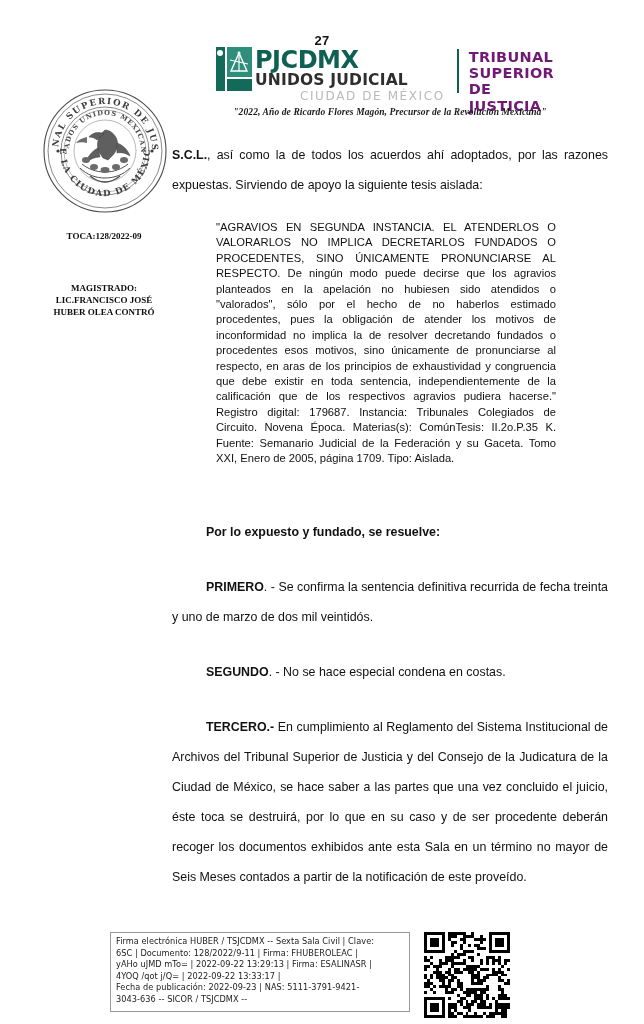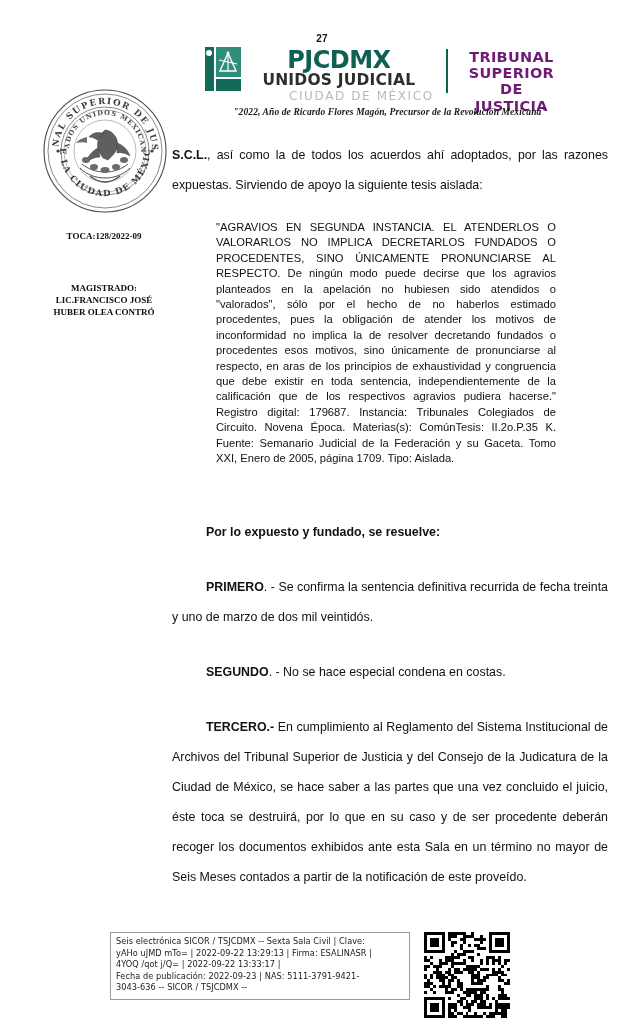--- a/index.html
+++ b/index.html
@@ -21,35 +21,34 @@
     overflow: hidden;
   }
 
   
   .page-number {
     position: absolute;
     top: 33px;
     left: 0;
     width: 644px;
     text-align: center;
-    font-size: 10px;
+    font-size: 13px;
     font-weight: bold;
     letter-spacing: .3px;
     color: #141414;
   }
 
   
   .letterhead {
     position: absolute;
     top: 47px;
-    left: 205px;
+    left: 216px;
     width: 360px;
     display: flex;
     align-items: flex-start;
-    text-align: center;
   }
   .brand-mark {
     width: 36px;
     height: 44px;
     position: relative;
     flex: 0 0 auto;
     margin-right: 3px;
   }
   .brand-mark .blk {
     position: absolute;
@@ -324,21 +323,22 @@
     <div class="gap-sm"></div>
 
     <p class="body indent"><b>SEGUNDO</b><span>. - No se hace especial condena en costas.</span></p>
 
     <div class="gap-sm"></div>
 
     <p class="body indent"><b>TERCERO.-</b><span> En cumplimiento al Reglamento del Sistema Institucional de Archivos del Tribunal Superior de Justicia y del Consejo de la Judicatura de la Ciudad de México, se hace saber a las partes que una vez concluido el juicio, éste toca se destruirá, por lo que en su caso y de ser procedente deberán recoger los documentos exhibidos ante esta Sala en un término no mayor de Seis Meses contados a partir de la notificación de este proveído.</span></p>
   </div>
 
   <div class="esign">
-    <div>Seis electrónica SICOR / TSJCDMX -- Sexta Sala Civil | Clave:</div>
+    <div>Firma electrónica HUBER / TSJCDMX -- Sexta Sala Civil | Clave:</div>
+    <div>6SC | Documento: 128/2022/9-11 | Firma: FHUBEROLEAC |</div>
     <div>yAHo uJMD mTo= | 2022-09-22 13:29:13 | Firma: ESALINASR |</div>
     <div>4YOQ /qot j/Q= | 2022-09-22 13:33:17 |</div>
     <div>Fecha de publicación: 2022-09-23 | NAS: 5111-3791-9421-</div>
     <div>3043-636 -- SICOR / TSJCDMX --</div>
   </div>
 
   <div class="qr">
     <svg viewBox="0 0 29 29" xmlns="http://www.w3.org/2000/svg" shape-rendering="crispEdges">
       <rect width="29" height="29" fill="#ffffff"></rect>
       <g id="qrmods" fill="#000000">

